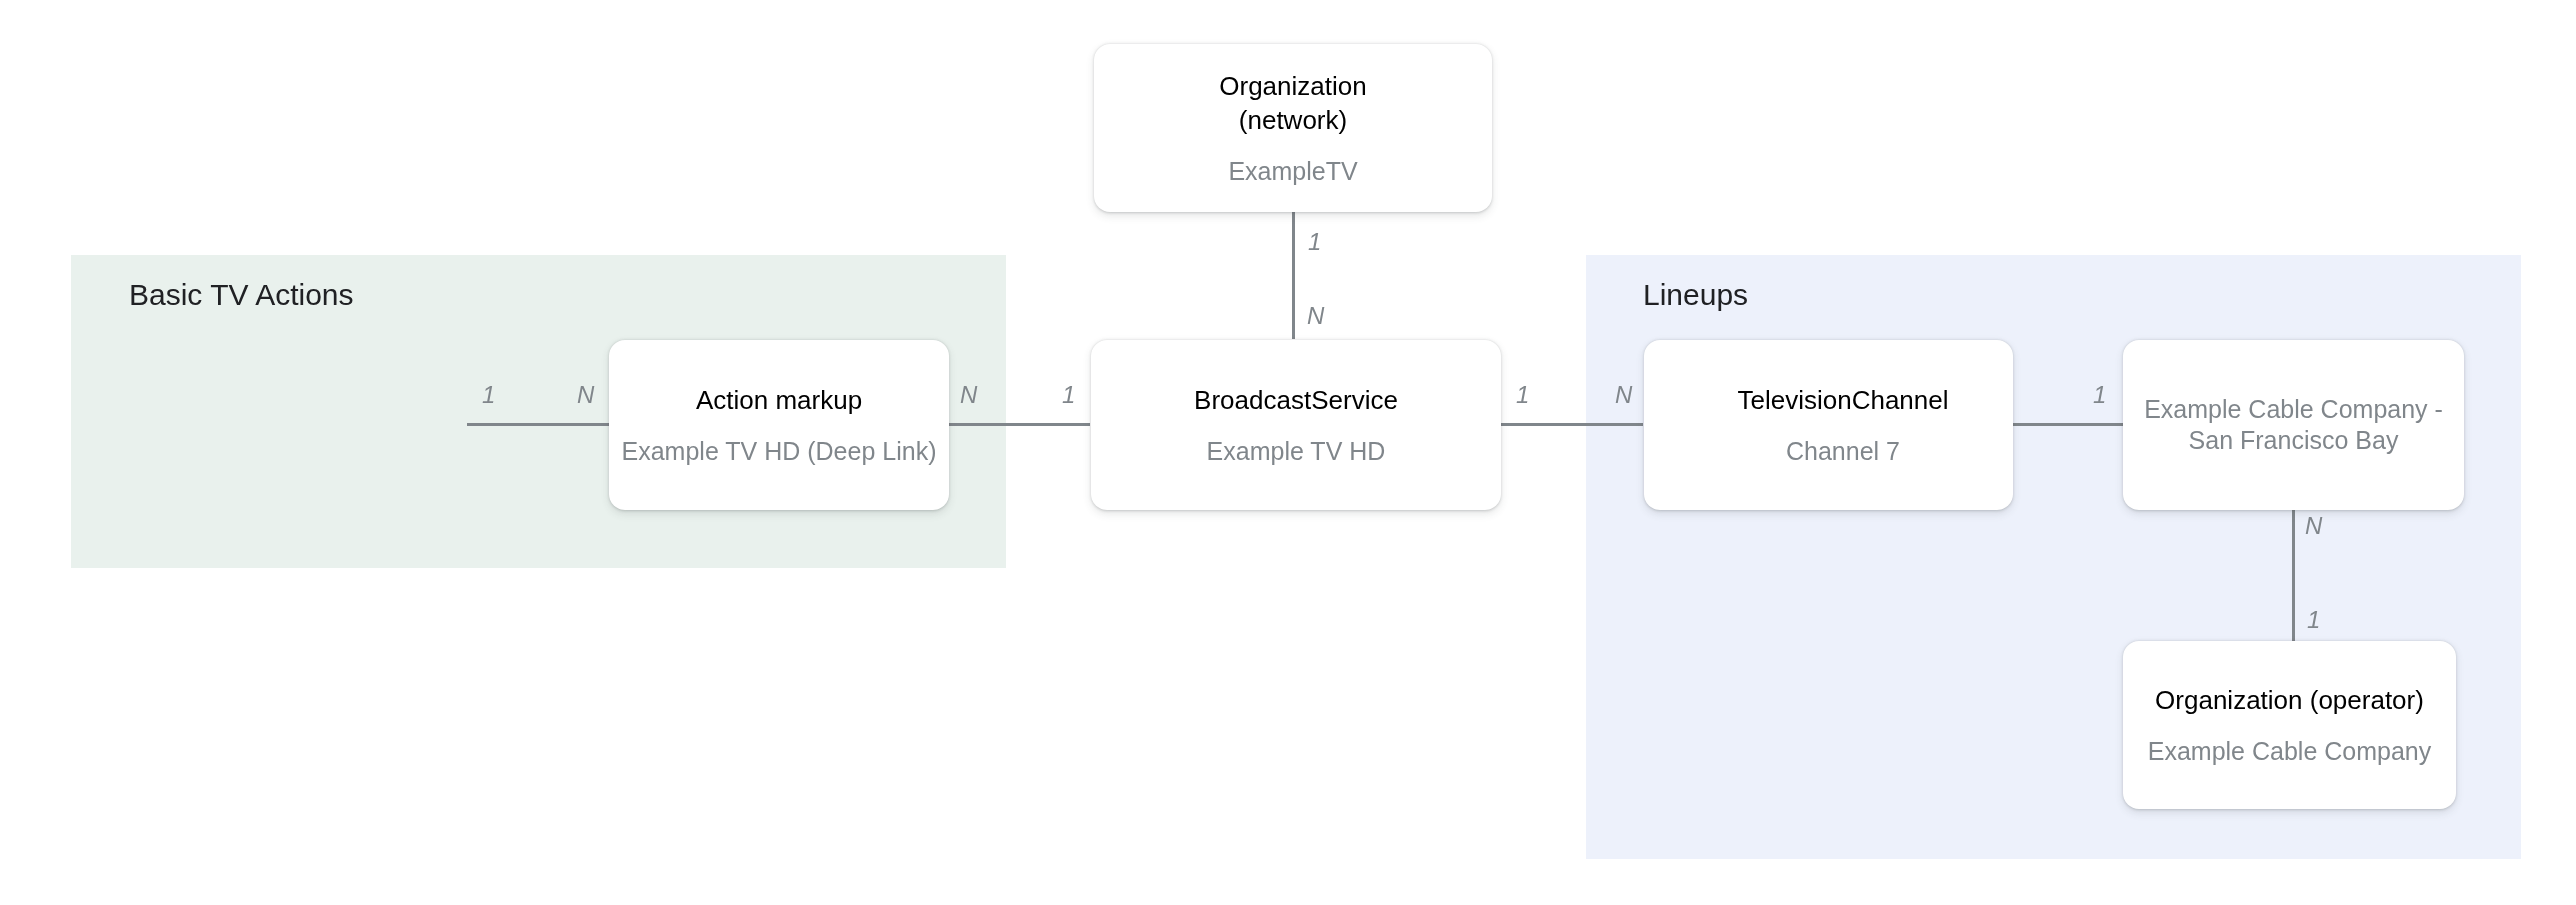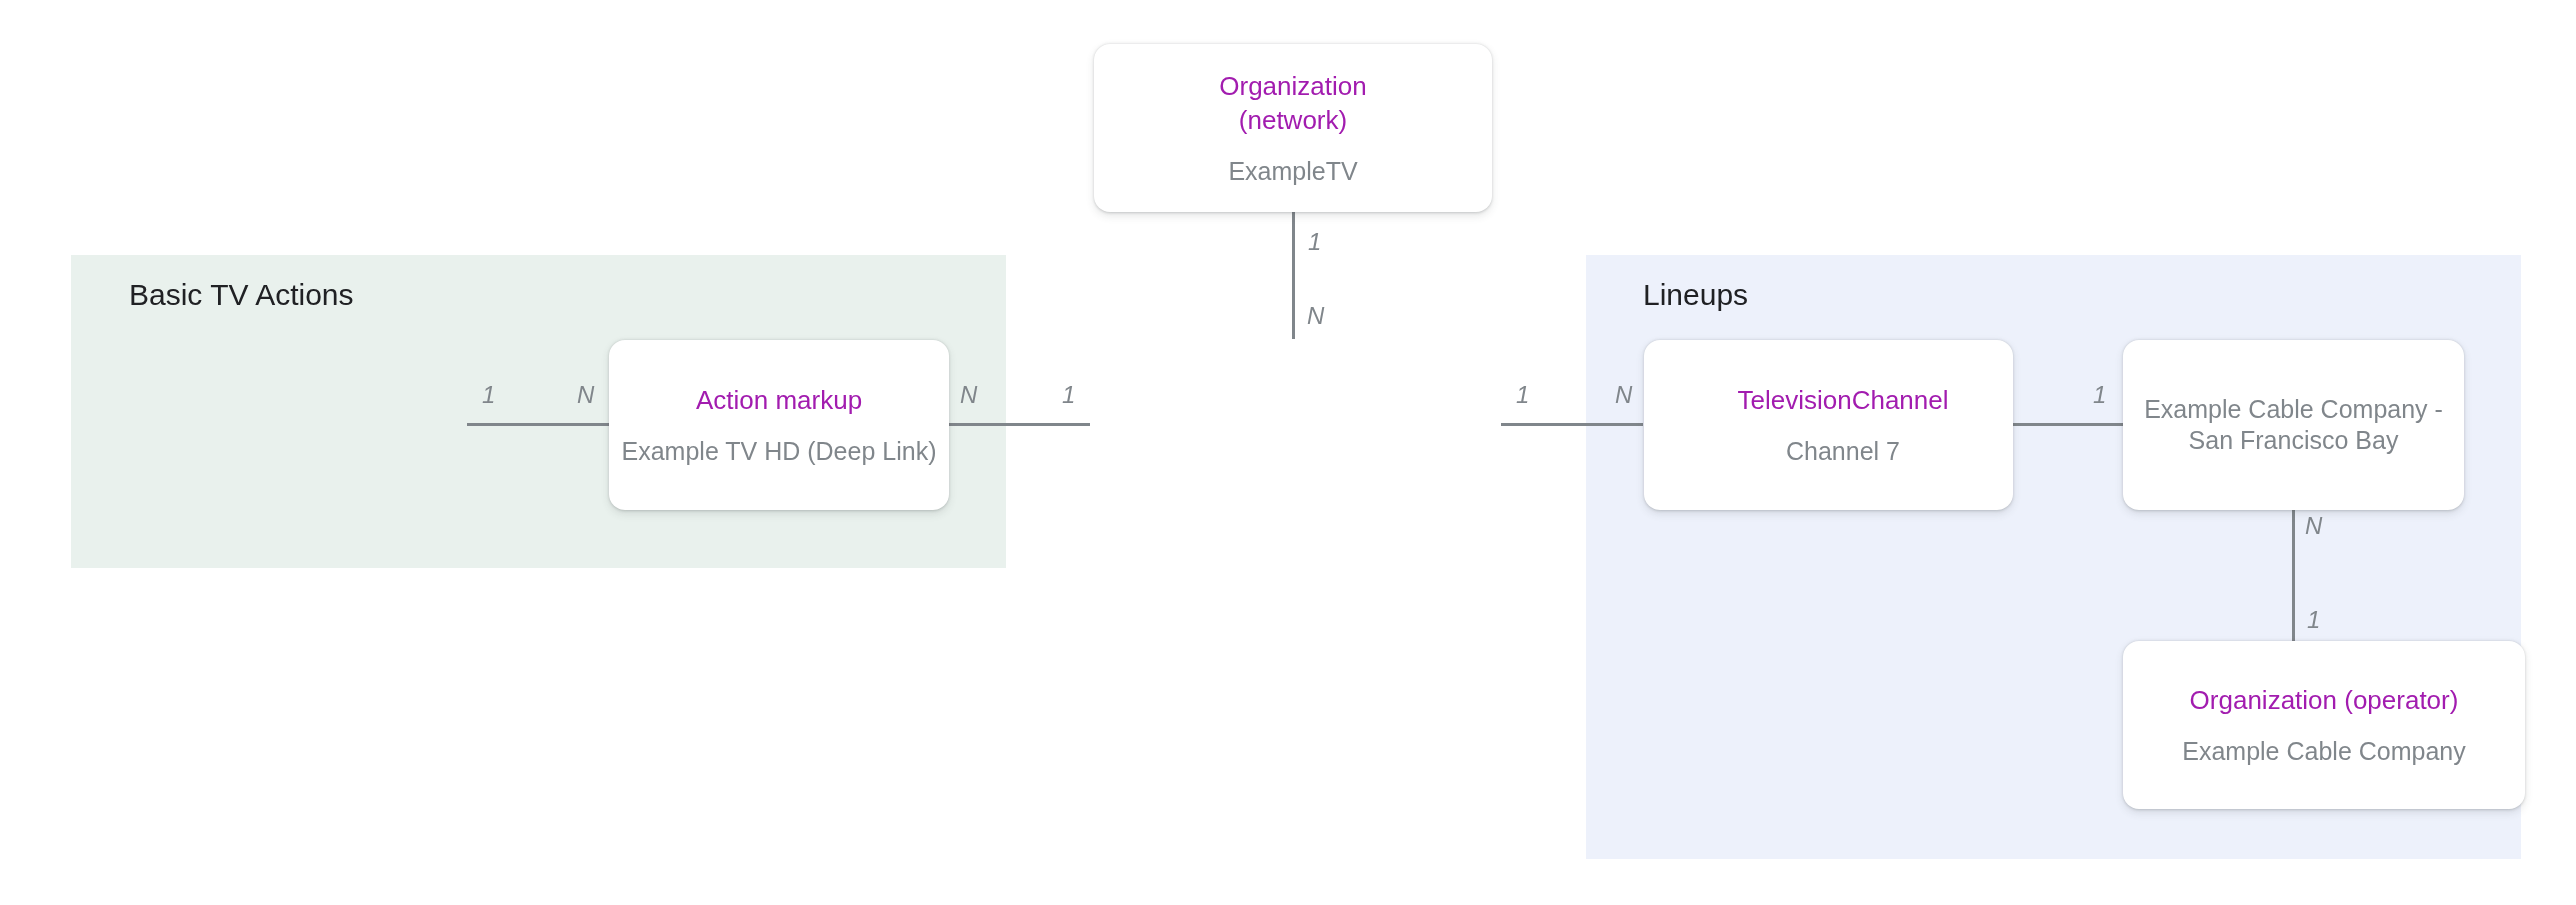--- a/index.html
+++ b/index.html
@@ -37,21 +37,21 @@
     display: flex;
     flex-direction: column;
     align-items: center;
     justify-content: center;
     gap: 19.5px;
     text-align: center;
   }
   .node-title {
     font-size: 26px;
     line-height: 34px;
-    color: #a21caf;
+    color: #000000;
     white-space: pre-line;
   }
   .node-subtitle {
     font-size: 25px;
     line-height: 31px;
     color: #80868b;
     white-space: pre-line;
   }
   
   .connector {
@@ -111,30 +111,34 @@
 (network)</div>
     <div class="node-subtitle">ExampleTV</div>
   </div>
 
 
   <div class="node" style="left:609px; top:340px; width:340px; height:170px;">
     <div class="node-title">Action markup</div>
     <div class="node-subtitle">Example TV HD (Deep Link)</div>
   </div>
 
+  <div class="node" style="left:1091px; top:340px; width:410px; height:170px;">
+    <div class="node-title">BroadcastService</div>
+    <div class="node-subtitle">Example TV HD</div>
+  </div>
 
   <div class="node" style="left:1644px; top:340px; width:340px; height:170px;padding-left:29px;">
     <div class="node-title">TelevisionChannel</div>
     <div class="node-subtitle">Channel 7</div>
   </div>
 
   <div class="node" style="left:2123px; top:340px; width:341px; height:170px;">
     <div class="node-subtitle">Example Cable Company -
 San Francisco Bay</div>
   </div>
 
-  <div class="node" style="left:2123px; top:641px; width:402px; height:168px;">
+  <div class="node" style="left:2123px; top:641px; width:333px; height:168px;">
     <div class="node-title">Organization (operator)</div>
     <div class="node-subtitle">Example Cable Company</div>
   </div>
 
 </div>
 
 
 </body></html>

